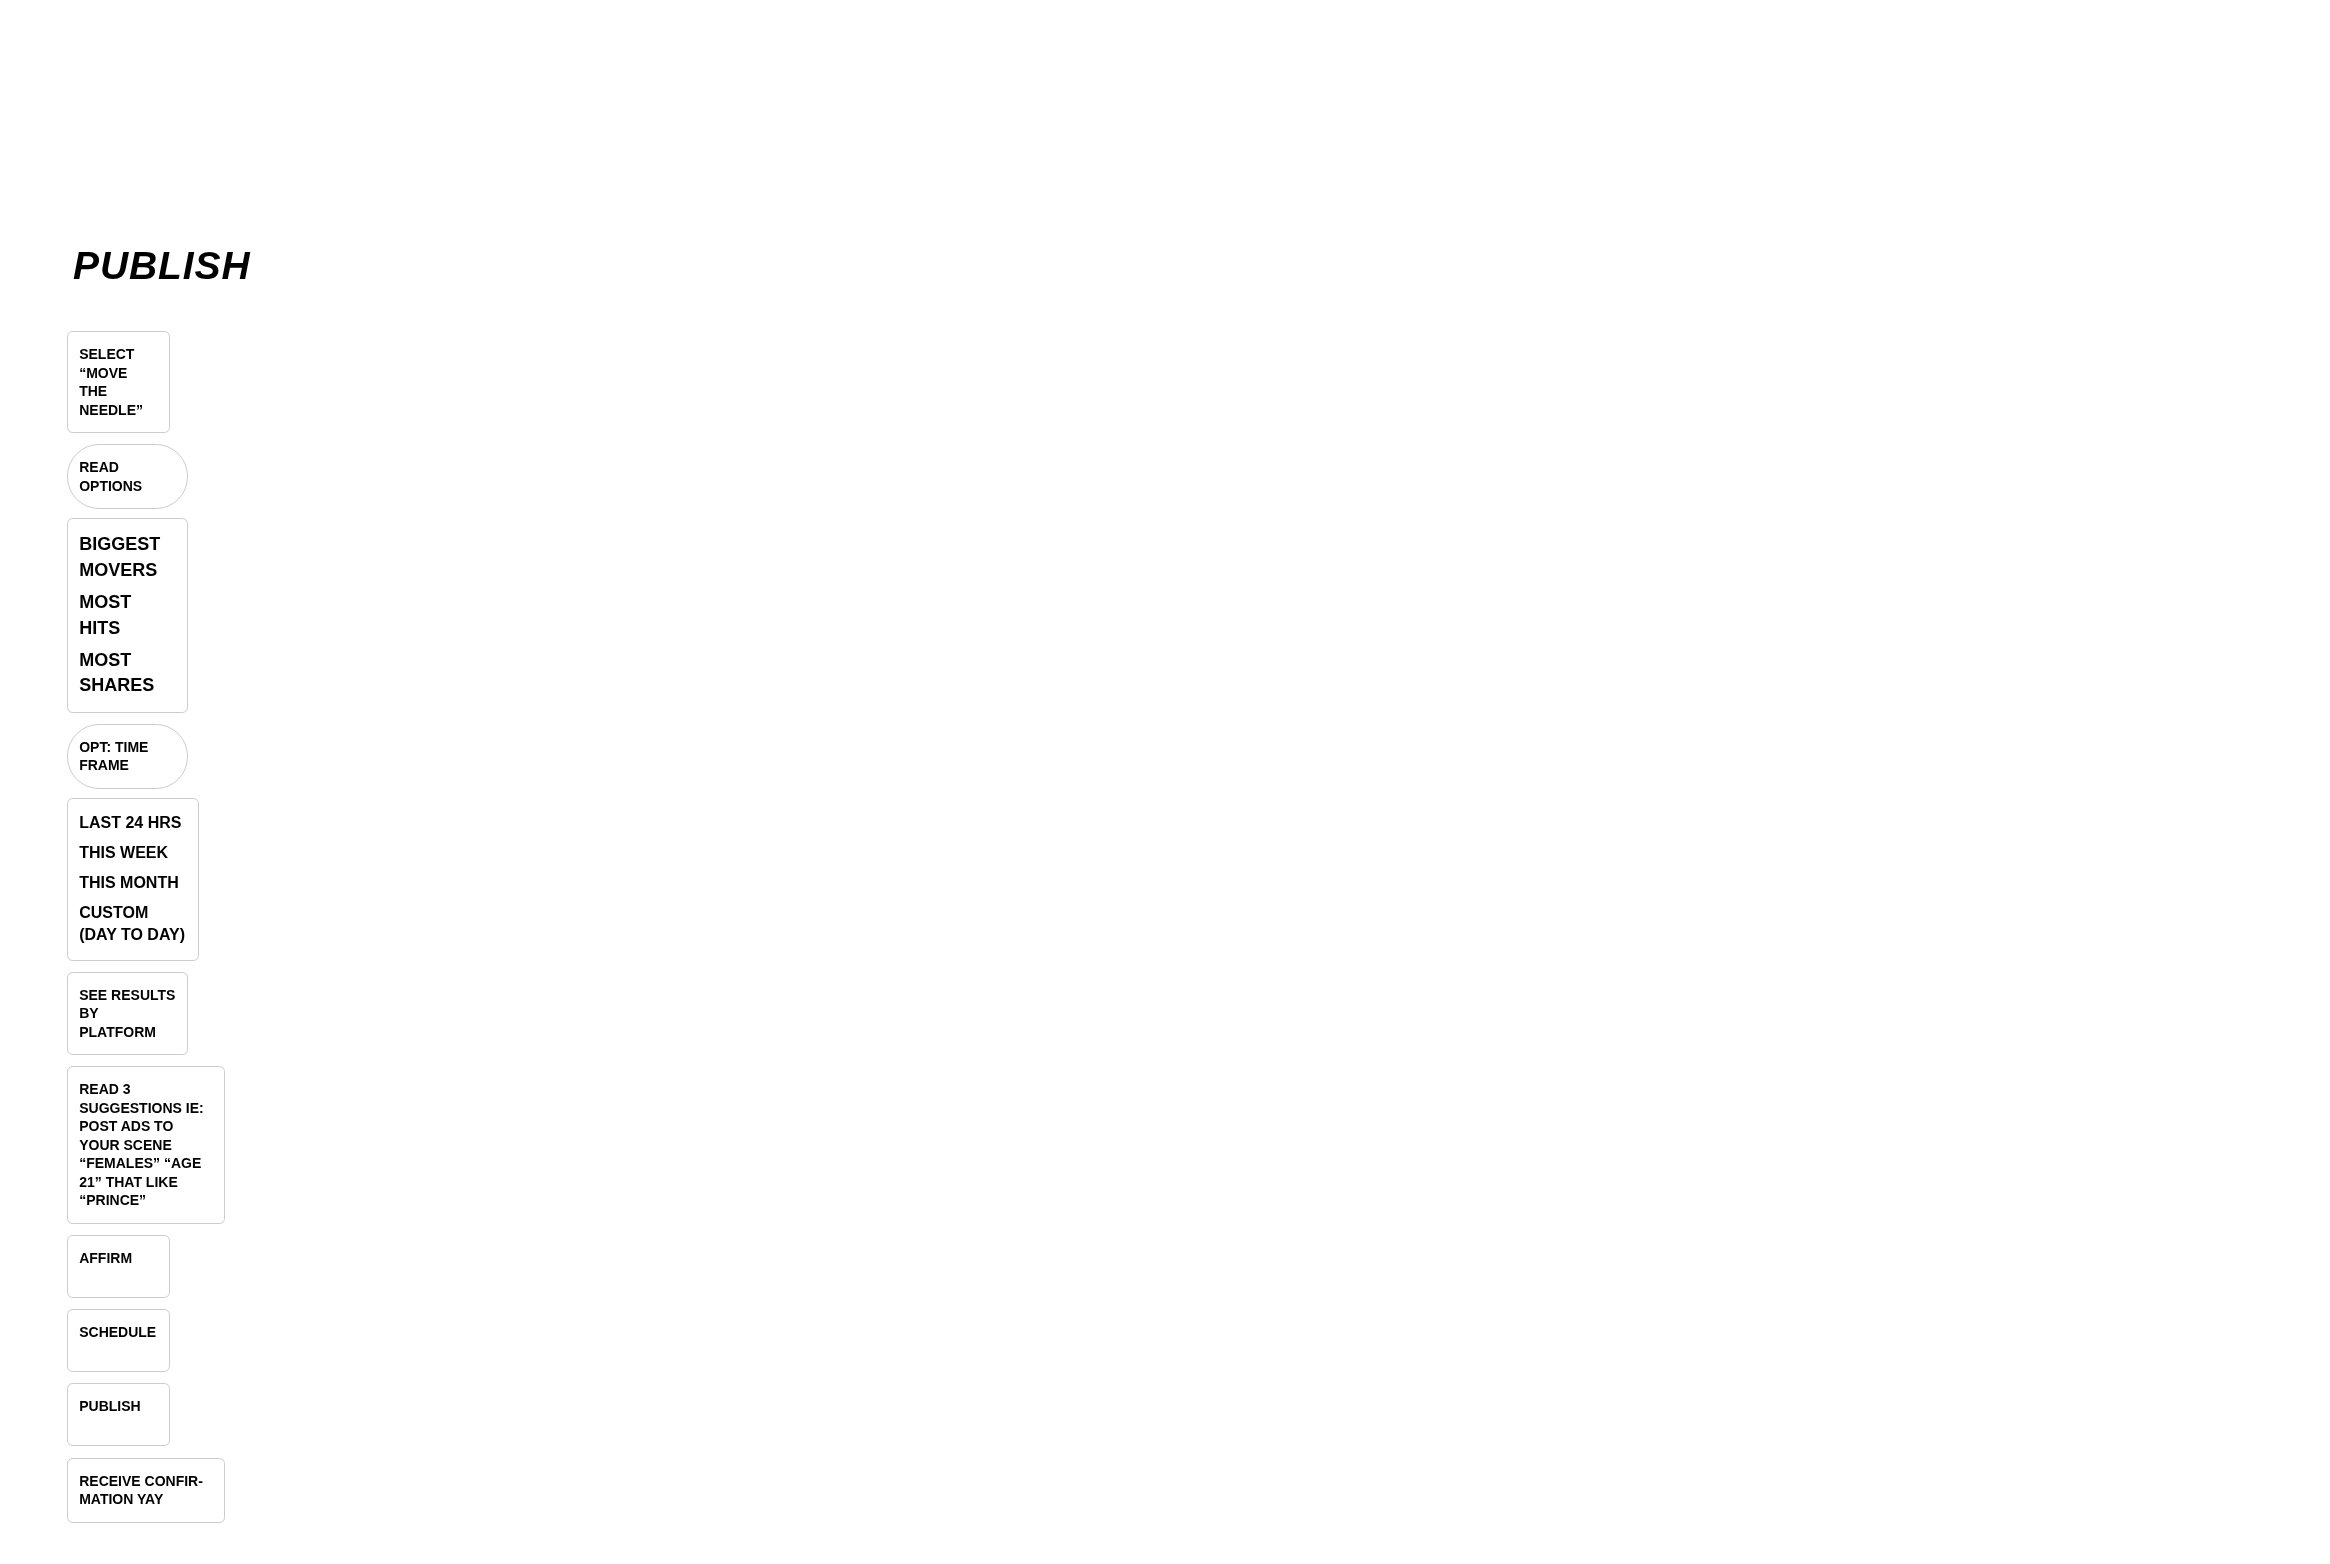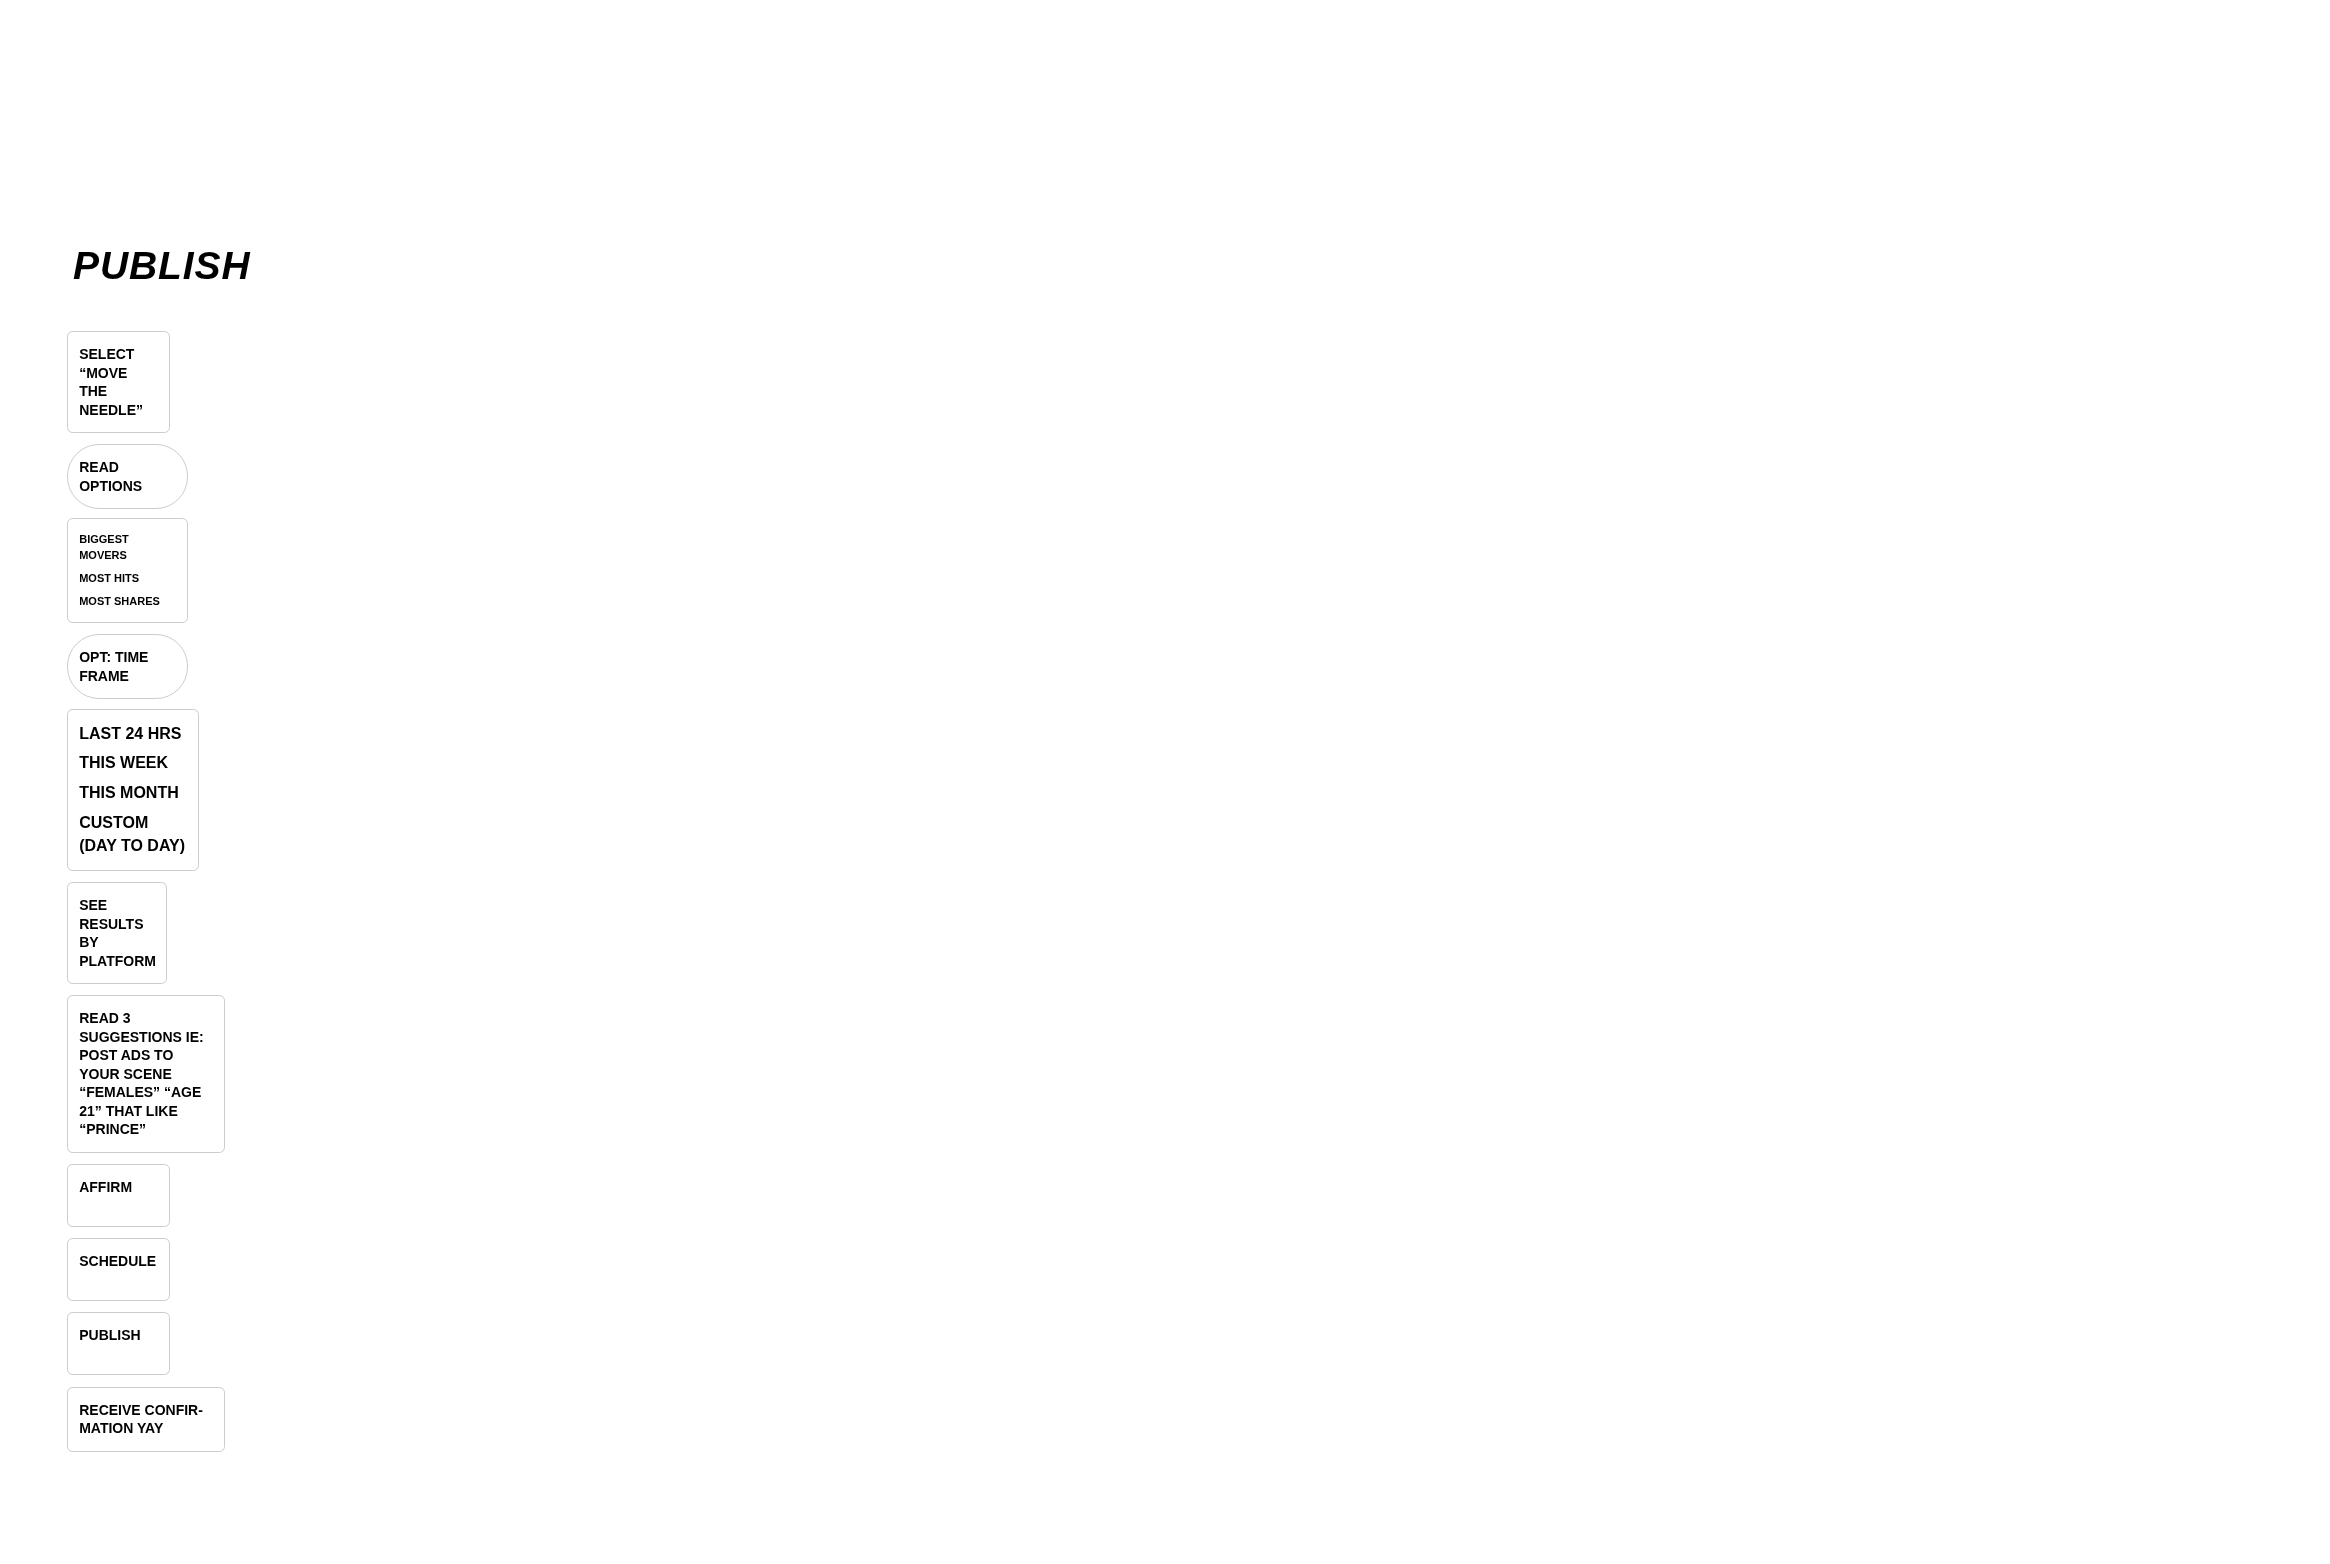--- a/index.html
+++ b/index.html
@@ -50,21 +50,21 @@
       color: #000000;
       line-height: 1.25;
       text-transform: uppercase;
     }
 
     .card-narrow {
       width: 103px;
     }
 
     .card-medium {
-      width: 100px;
+      width: 121px;
     }
 
     .card-extra-wide {
       width: 158px;
     }
 
     .options-stacked {
       display: flex;
       flex-direction: column;
       gap: 9.3px;
@@ -77,21 +77,21 @@
 
     .sub-card {
       border: 1.4px solid #cccccc;
       border-radius: 5.6px;
       padding: 13px 11.2px;
       background: #ffffff;
       width: 121px;
     }
 
     .sub-card .option-line {
-      font-size: 11px;
+      font-size: 18px;
       font-weight: 900;
       color: #000000;
       text-transform: uppercase;
       line-height: 1.4;
       display: block;
     }
 
     .sub-card .option-line + .option-line {
       margin-top: 7.5px;
     }

